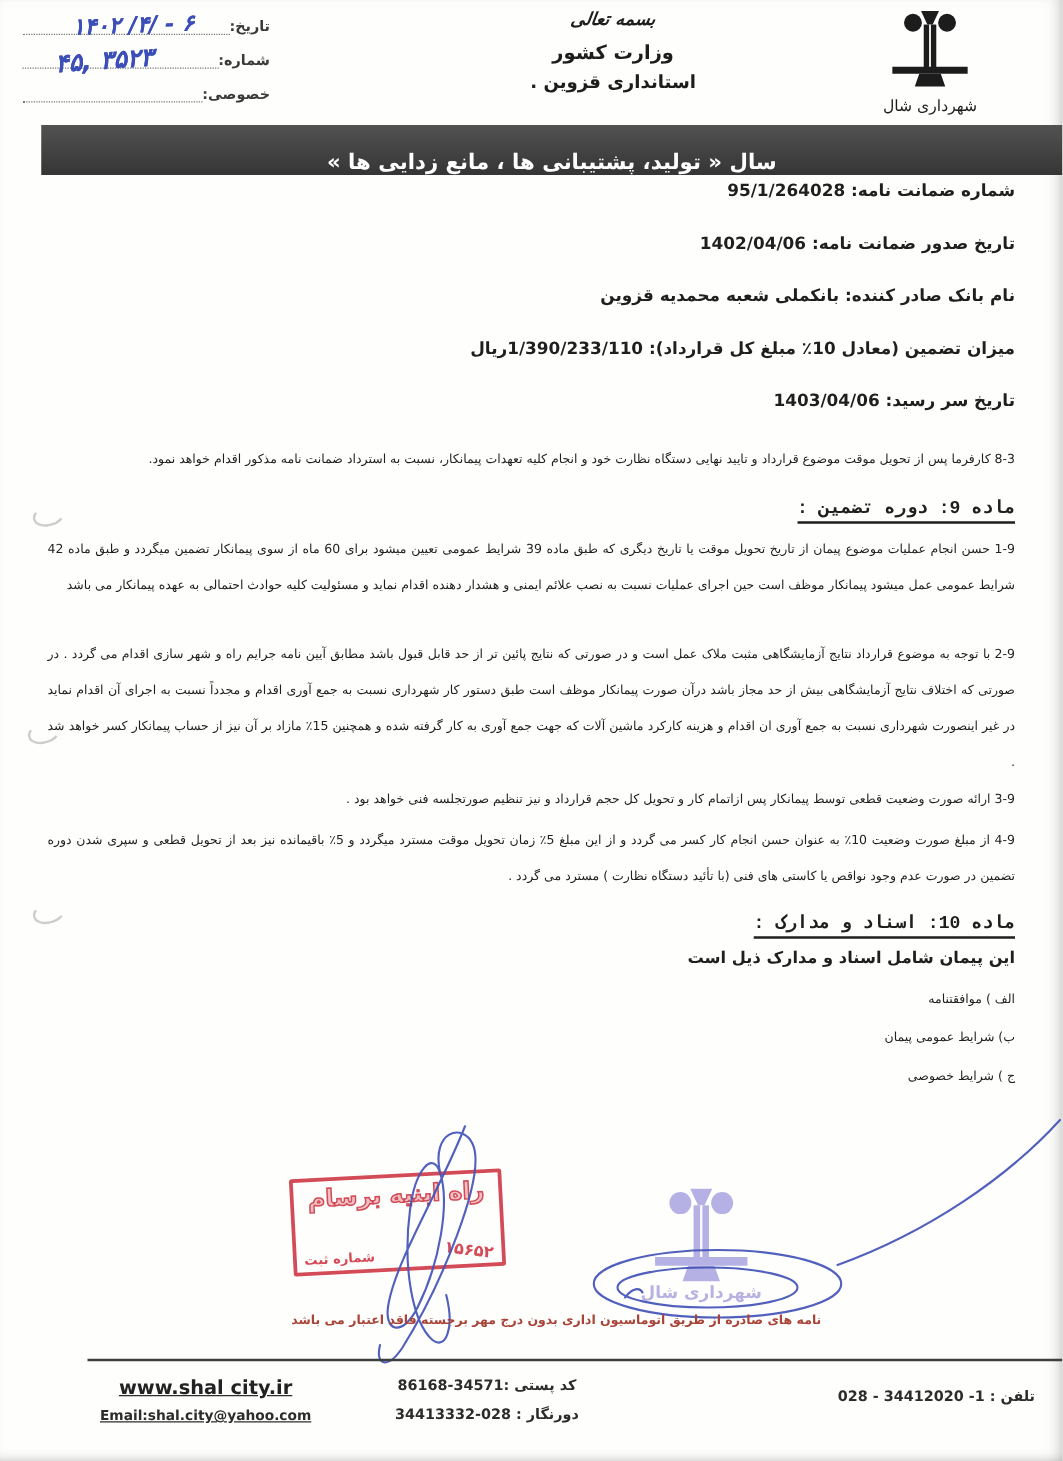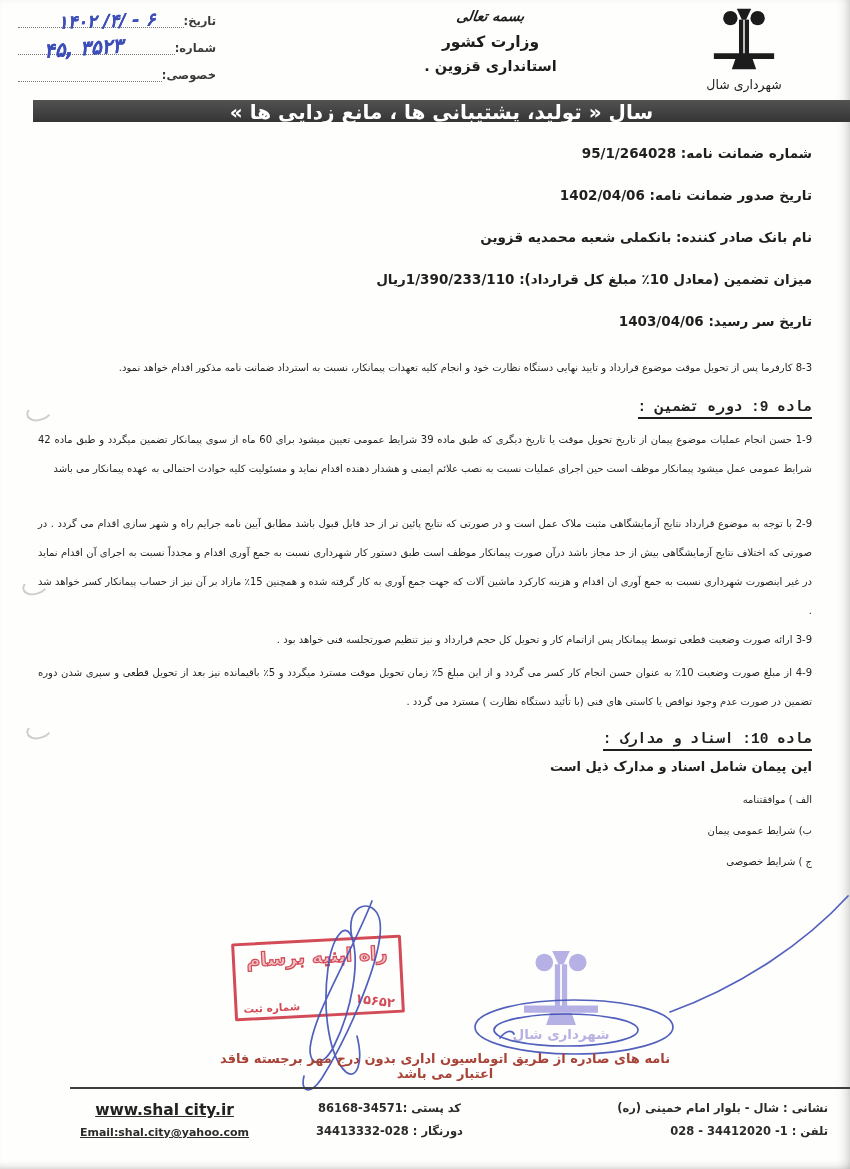--- a/index.html
+++ b/index.html
@@ -17,23 +17,23 @@
   .hw-number{left:28px;top:22px;font-size:20px;transform:rotate(-4deg);}
   
   .hc{position:absolute;top:8px;left:398px;width:185px;text-align:center;color:#1d1d1d;}
   .bismillah{font-size:14px;font-weight:bold;font-style:italic;transform:skewX(-8deg);}
   .ministry{font-size:15.5px;font-weight:bold;margin-top:9px;}
   .governorate{font-size:14.5px;font-weight:bold;margin-top:7px;}
   
   .logo{position:absolute;top:6px;left:696px;width:96px;text-align:center;color:#1c1c1c;}
   .logo-cap{font-size:12.5px;margin-top:1px;}
   
-  .banner{position:absolute;top:100px;left:33px;right:0;height:22px;
+  .banner{position:absolute;top:100px;left:33px;right:0;height:40px;
           background:linear-gradient(180deg,#525252,#353535);color:#fff;display:flex;
-          align-items:flex-start;justify-content:center;font-size:20px;font-weight:bold;letter-spacing:.5px;}
+          align-items:flex-end;justify-content:center;font-size:17px;font-weight:bold;letter-spacing:.5px;}
   
   .content{position:absolute;top:143px;left:38px;right:38px;color:#1f1f1f;}
   .g-row{font-size:13.5px;font-weight:bold;line-height:20px;margin-bottom:22px;text-align:right;}
   .para{font-size:10px;font-weight:normal;line-height:29px;text-align:justify;text-align-last:right;}
   .clause83{margin-top:12px;}
   .h-article{margin-top:16px;font-size:14.5px;font-weight:bold;text-align:right;font-family:Liberation Mono, monospace;}
   .h-article span{border-bottom:2px solid #1f1f1f;padding-bottom:2px;}
   .p91{margin-top:10px;}.p92{margin-top:26px;}.p93{}.p94{margin-top:4px;}
   .h10{margin-top:14px;}
   .intro{margin-top:12px;font-size:13px;font-weight:bold;text-align:right;}
@@ -45,21 +45,21 @@
   .stamp-red .l1{font-size:19px;font-weight:bold;text-align:center;color:rgba(214,77,90,.35);
                  -webkit-text-stroke:1.2px #d24b57;letter-spacing:1px;}
   .stamp-red .l2{display:flex;justify-content:space-between;align-items:flex-end;color:#d24b57;
                  font-weight:bold;font-size:10.5px;}
   .stamp-red .num{font-size:13px;transform:rotate(10deg);letter-spacing:1px;}
   .stamp-purple{position:absolute;left:503px;top:946px;width:116px;text-align:center;opacity:.8;}
   .stamp-purple .cap{color:#988fd6;font-weight:bold;font-size:13.5px;margin-top:-8px;opacity:.85;}
   .sig-svg{position:absolute;left:0;top:0;pointer-events:none;}
   
   .notice{position:absolute;left:210px;top:1051px;width:470px;text-align:center;
-          font-size:13px;font-weight:bold;color:#a84338;}
+          font-size:10px;font-weight:bold;color:#a84338;}
   
   .footer-rule{position:absolute;top:1087px;left:70px;right:0;height:2px;background:#3e3e3e;}
   .footer{position:absolute;top:1101px;left:0;right:0;font-size:11.5px;font-weight:bold;color:#2c2c2c;}
   .f-right{position:absolute;right:22px;width:320px;text-align:right;}
   .f-center{position:absolute;right:348px;width:225px;text-align:center;}
   .f-line2{margin-top:9px;}
   .f-left{position:absolute;left:42px;width:245px;text-align:center;direction:ltr;text-decoration:underline;}
   .website{font-size:15.5px;font-weight:bold;color:#222;}
   .email{font-size:11px;margin-top:7px;font-weight:bold;}
   
@@ -186,21 +186,20 @@
       <path d="M670 1012 C 742 986 806 942 848 896"></path>
       <path d="M500 1038 C 506 1030 512 1030 514 1034"></path>
     </g>
   </svg>
 
   <div class="notice">نامه های صادره از طریق اتوماسیون اداری بدون درج مهر برجسته فاقد اعتبار می باشد</div>
 
   <div class="footer-rule"></div>
   <div class="footer">
     <div class="f-right">
-      <div>نشانی : شال - بلوار امام خمینی (ره)</div>
       <div class="f-line2">تلفن : 1- 34412020 - 028</div>
     </div>
     <div class="f-center">
       <div>کد پستی :34571-86168</div>
       <div class="f-line2">دورنگار : 028-34413332</div>
     </div>
     <div class="f-left">
       <div class="website">www.shal city.ir</div>
       <div class="email">Email:shal.city@yahoo.com</div>
     </div>

